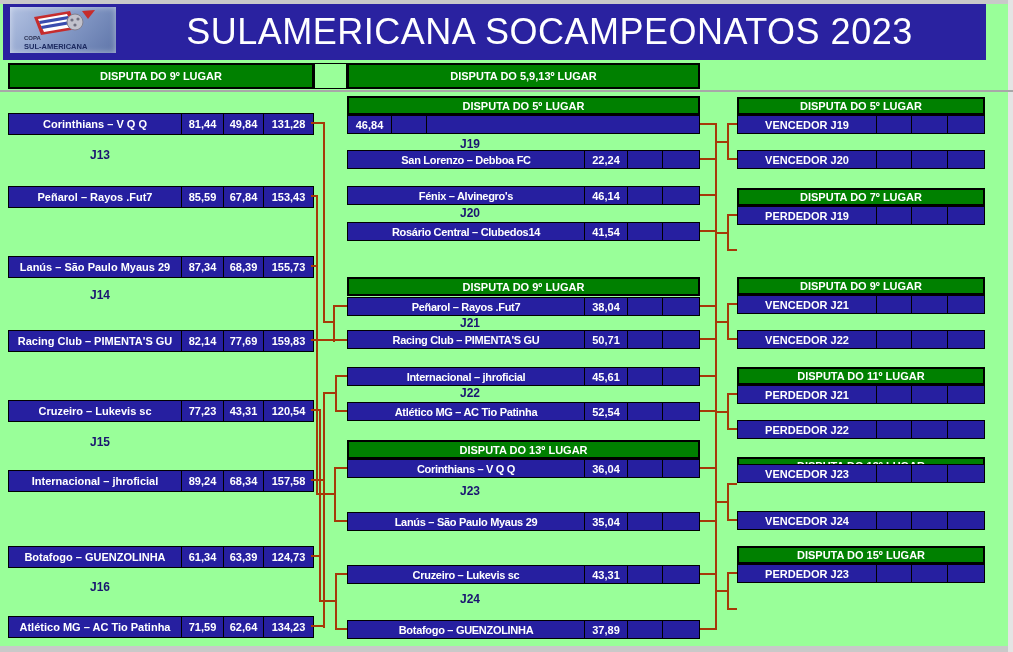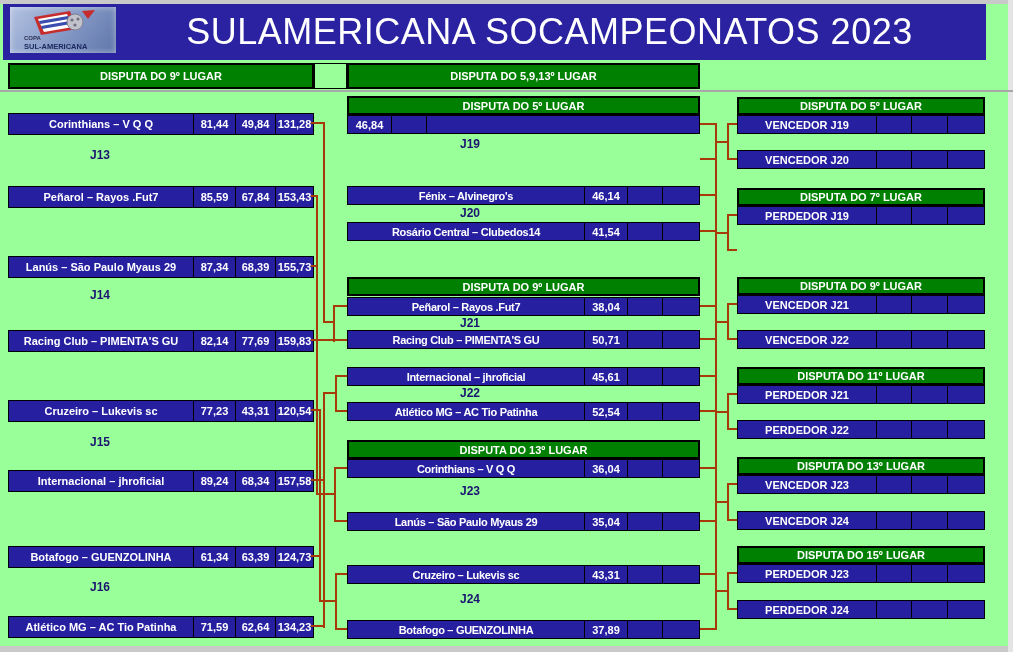--- a/index.html
+++ b/index.html
@@ -24,21 +24,21 @@
         color:#fff;font-weight:bold;font-size:11px;display:flex;align-items:center;
         justify-content:center;white-space:nowrap}
   .gapcell{position:absolute;background:#99ff99;border:1px solid #000;box-sizing:border-box}
   .bar{position:absolute;display:flex;background:#261fa0;border:1px solid #000;
        box-sizing:border-box;color:#fff;font-weight:bold;font-size:11px}
   .bar .c{display:flex;align-items:center;justify-content:center;box-sizing:border-box;
           overflow:hidden;white-space:nowrap}
   .bar .c + .c{border-left:1px solid #000}
   .row-left{left:8px;width:306px;height:22px}
   .row-left .name{flex:1}
-  .row-left .n1{width:42px}.row-left .n2{width:40px}.row-left .n3{width:38px}
+  .row-left .n1{width:42px}.row-left .n2{width:40px}.row-left .n3{width:50px}
   .row-mid{left:347px;width:353px;height:19px}
   .row-mid .name{flex:1;letter-spacing:-.3px}
   .row-mid .m1{width:43px}.row-mid .m2{width:35px}.row-mid .m3{width:37px}
   .row-right{left:737px;width:248px;height:19px}
   .row-right .name{flex:1}
   .row-right .r1{width:35px}.row-right .r2{width:36px}.row-right .r3{width:37px}
   .jlabel{position:absolute;width:80px;text-align:center;color:#1a1470;
           font-weight:bold;font-size:12px}
   .sh,.sv{position:absolute;background:#a63a08}
 </style>
@@ -129,20 +129,26 @@
     <span class="c n3">134,23</span>
   </div>
 
   <div class="ghdr" style="left:347px;top:96px;width:353px;height:19px">DISPUTA DO 5º LUGAR</div>
   <div class="bar row-mid" style="top:115px">
     <span class="c m1">46,84</span>
     <span class="c m2"></span>
     <span class="c m3"></span>
   </div>
   <div class="jlabel" style="left:430px;top:137px">J19</div>
+  <div class="bar row-mid" style="top:150px">
+    <span class="c name">San Lorenzo – Debboa FC</span>
+    <span class="c m1">22,24</span>
+    <span class="c m2"></span>
+    <span class="c m3"></span>
+  </div>
   <div class="bar row-mid" style="top:186px">
     <span class="c name">Fénix – Alvinegro's</span>
     <span class="c m1">46,14</span>
     <span class="c m2"></span>
     <span class="c m3"></span>
   </div>
   <div class="jlabel" style="left:430px;top:206px">J20</div>
   <div class="bar row-mid" style="top:222px">
     <span class="c name">Rosário Central – Clubedos14</span>
     <span class="c m1">41,54</span>
@@ -244,41 +250,35 @@
       <span class="c r2"></span>
       <span class="c r3"></span>
   </div>
   <div class="bar row-right" style="top:420px">
     <span class="c name">PERDEDOR J22</span>
     <span class="c r1"></span>
       <span class="c r2"></span>
       <span class="c r3"></span>
   </div>
   <div class="ghdr" style="left:737px;top:457px;width:248px;height:18px">DISPUTA DO 13º LUGAR</div>
-  <div class="bar row-right" style="top:475px">
+  <div class="bar row-right" style="top:464px">
     <span class="c name">VENCEDOR J23</span>
     <span class="c r1"></span>
       <span class="c r2"></span>
       <span class="c r3"></span>
   </div>
   <div class="bar row-right" style="top:511px">
     <span class="c name">VENCEDOR J24</span>
     <span class="c r1"></span>
       <span class="c r2"></span>
       <span class="c r3"></span>
   </div>
   <div class="ghdr" style="left:737px;top:546px;width:248px;height:18px">DISPUTA DO 15º LUGAR</div>
   <div class="bar row-right" style="top:564px">
     <span class="c name">PERDEDOR J23</span>
-    <span class="c r1"></span>
-      <span class="c r2"></span>
-      <span class="c r3"></span>
-  </div>
-  <div class="bar row-right" style="top:600px">
-    <span class="c name">PERDEDOR J24</span>
     <span class="c r1"></span>
       <span class="c r2"></span>
       <span class="c r3"></span>
   </div>
 
   <div id="connectors" class="abs" style="left:0;top:0;width:1013px;height:652px;pointer-events:none">
       <div class="sh" style="left: 311px; top: 122px; width: 13px; height: 2px;"></div>
       <div class="sh" style="left: 324px; top: 321px; width: 10px; height: 2px;"></div>
       <div class="sh" style="left: 334px; top: 305px; width: 13px; height: 2px;"></div>
       <div class="sh" style="left: 311px; top: 339px; width: 36px; height: 2px;"></div>

